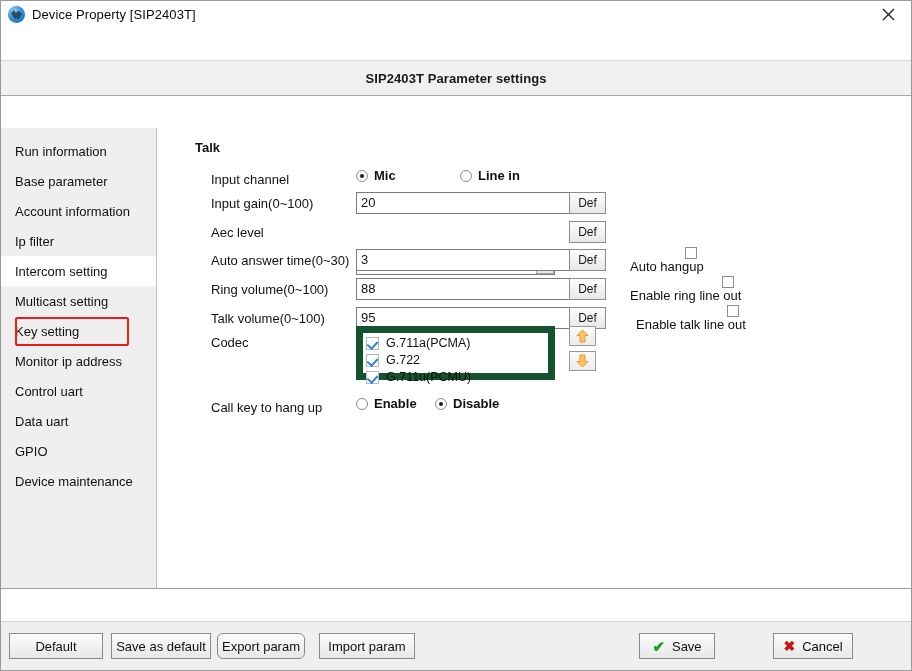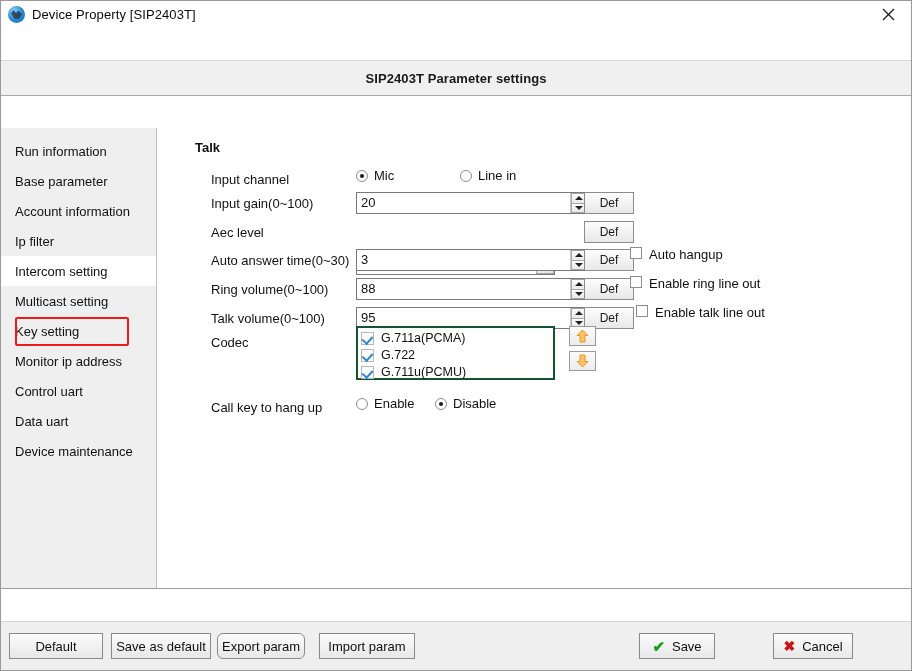--- a/index.html
+++ b/index.html
@@ -221,31 +221,30 @@
     background: linear-gradient(#fbfbfb, #e6e6e6);
     border: 1px solid #a6a6a6;
     display: flex; align-items: center; justify-content: center;
     flex: 0 0 auto;
   }
   .combo-btn .tri-dn { border-top-width: 5px; border-left-width: 5px; border-right-width: 5px;}
 
   .def-btn {
     position: absolute;
     left: 412px;
-    width: 50px;
+    width: 37px;
     height: 22px;
     background: linear-gradient(#fdfdfd, #e8e8e8);
     border: 1px solid #8c8c8c;
     font-size: 12px;
     color: #1a1a1a;
     display: flex;
     align-items: center;
     justify-content: center;
     cursor: default;
-    margin-left: 15px;
   }
 
   
   .radio-wrap {
     position: absolute;
     display: flex;
     align-items: center;
     cursor: default;
   }
   .radio {
@@ -258,46 +257,47 @@
     flex: 0 0 auto;
   }
   .radio.on::after {
     content: "";
     position: absolute;
     left: 3px; top: 3px;
     width: 4px; height: 4px;
     border-radius: 50%;
     background: #1b1b1b;
   }
-  .radio-label { font-size: 13px; color: #111; white-space: nowrap; }
+  .radio-label { font-size: 13px; color: #111; white-space: nowrap; font-weight: bold; }
 
   
   .chk-wrap {
     position: absolute;
     display: flex;
-    align-items: flex-start;
-    cursor: default;
+    align-items: flex-end;
+    cursor: default;
+    flex-direction: column;
   }
   .chk {
     width: 12px; height: 12px;
     border: 1px solid #8d8d8d;
     background: #fff;
     margin-right: 7px;
     flex: 0 0 auto;
   }
   .chk-label { font-size: 13px; color: #111; white-space: nowrap; }
 
   
   .codec-list {
     position: absolute;
     left: 199px;
     top: 198px;
     width: 199px;
     height: 54px;
-    border: 2px solid #14532d;
+    border: 7px solid #14532d;
     background: #fff;
     padding: 2px 0 0 3px;
   }
   .codec-item {
     display: flex;
     align-items: center;
     height: 16px;
     margin-bottom: 1px;
     cursor: default;
   }
@@ -396,20 +396,21 @@
       <div class="side-item">Run information</div>
       <div class="side-item">Base parameter</div>
       <div class="side-item">Account information</div>
       <div class="side-item">Ip filter</div>
       <div class="side-item selected">Intercom setting</div>
       <div class="side-item">Multicast setting</div>
       <div class="side-item">Key setting</div>
       <div class="side-item">Monitor ip address</div>
       <div class="side-item">Control uart</div>
       <div class="side-item">Data uart</div>
+      <div class="side-item">GPIO</div>
       <div class="side-item">Device maintenance</div>
       <div class="annot-box"></div>
     </div>
 
     <div class="content">
 
       <div class="group-label">Talk</div>
 
       <div class="row" style="top:40px;">
         <span class="row-label">Input channel</span>

